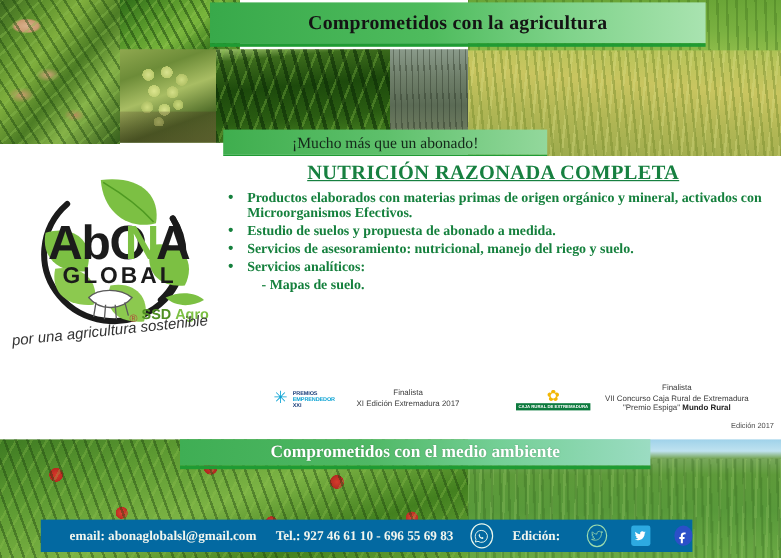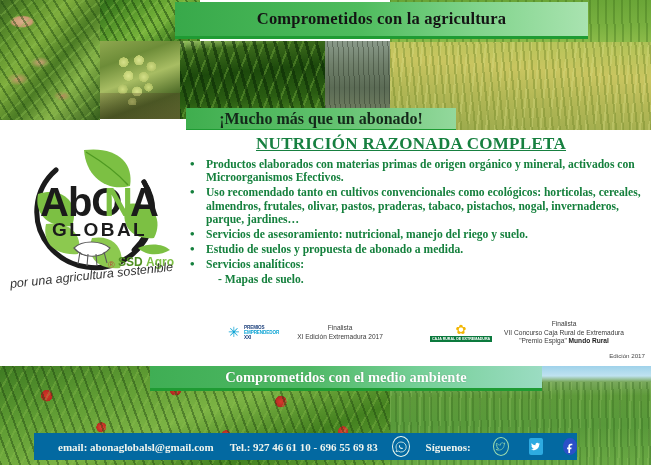--- a/index.html
+++ b/index.html
@@ -149,22 +149,22 @@
     left: 186px; top: 108px;
     width: 270px; height: 21px;
     background: linear-gradient(90deg,#3fae4e 0%,#5ec06b 50%,#93d89c 100%);
     border-bottom: 3px solid #1f9b33;
     display: flex;
     align-items: center;
     justify-content: center;
   }
   .banner-sub-text {
     font-family: "Liberation Serif", serif;
-    font-weight: bold;
-    font-size: 16px;
+    font-weight: normal;
+    font-size: 13px;
     color: #14281a;
     white-space: nowrap;
   }
 
   
   .body-area {
     position: absolute;
     left: 0; top: 130px;
     width: 651px; height: 230px;
     background: #ffffff;
@@ -514,23 +514,22 @@
       <text x="96" y="124" font-family="Liberation Sans, sans-serif" font-size="12" font-weight="bold" fill="#4f8f22">SSD</text>
       <text x="124" y="124" font-family="Liberation Sans, sans-serif" font-size="12" font-weight="bold" fill="#7cc043">Agro</text>
     </svg>
     <div class="tagline">por una agricultura sostenible</div>
   </div>
 
   <div class="content">
     <h1>NUTRICIÓN RAZONADA COMPLETA</h1>
     <ul class="bullets">
       <li>Productos elaborados con materias primas de origen orgánico y mineral, activados con Microorganismos Efectivos.</li>
-      <li>Uso recomendado tanto en cultivos convencionales como ecológicos: horticolas, cereales, almendros, frutales, olivar, pastos, praderas, tabaco, pistachos, nogal, invernaderos, parque, jardines…</li>
+      <li>Estudio de suelos y propuesta de abonado a medida.</li>
       <li>Servicios de asesoramiento: nutricional, manejo del riego y suelo.</li>
-      <li>Estudio de suelos y propuesta de abonado a medida.</li>
       <li>Servicios analíticos:</li>
       <li class="nb">
         <span class="sub-line">- Mapas de suelo.</span>
       </li>
     </ul>
   </div>
 </div>
 
 <div class="certs">
 
@@ -578,21 +577,21 @@
   <span class="contact-text footer-email">email: abonaglobalsl@gmail.com</span>
   <span class="contact-text footer-tel">Tel.: 927 46 61 10  -  696 55 69 83</span>
 
   <span class="wa-icon">
     <svg width="12" height="12" viewBox="0 0 24 24" aria-hidden="true">
       <path d="M12 2a10 10 0 0 0-8.6 15l-1.2 4.4 4.5-1.2A10 10 0 1 0 12 2z" fill="none" stroke="#eaf8ee" stroke-width="1.6"></path>
       <path d="M8.6 7.8c.3-.1.7 0 .9.4l.8 1.5c.1.3 0 .6-.2.8l-.5.5c.6 1.3 1.6 2.3 2.9 2.9l.5-.5c.2-.2.5-.3.8-.2l1.5.8c.4.2.5.6.4.9-.3.9-1.2 1.5-2.1 1.3-2.9-.5-5.3-2.9-5.8-5.8-.2-.9.4-1.8 1.3-2.1z" fill="#eaf8ee"></path>
     </svg>
   </span>
 
-  <span class="follow-label">Síguenos:</span>
+  <span class="follow-label">Edición:</span>
 
   <span class="soc soc-tw-outline">
     <svg width="11" height="11" viewBox="0 0 24 24" aria-hidden="true">
       <path d="M22 5.9c-.7.3-1.5.5-2.3.6.8-.5 1.5-1.3 1.8-2.3-.8.5-1.6.8-2.6 1A4.1 4.1 0 0 0 11.9 9c-3.4-.2-6.4-1.8-8.4-4.3-.4.6-.6 1.3-.6 2.1 0 1.4.7 2.7 1.8 3.4-.6 0-1.3-.2-1.8-.5 0 2 1.4 3.7 3.3 4.1-.4.1-.8.2-1.2.2-.3 0-.6 0-.8-.1.6 1.7 2.1 2.9 4 2.9a8.3 8.3 0 0 1-6.1 1.7A11.6 11.6 0 0 0 8.4 20c7.5 0 11.6-6.2 11.6-11.6v-.5c.8-.6 1.5-1.3 2-2z" fill="none" stroke="#9ddcae" stroke-width="1.4"></path>
     </svg>
   </span>
 
   <span class="soc soc-tw-square">
     <svg width="11" height="11" viewBox="0 0 24 24" aria-hidden="true">
       <path d="M22 5.9c-.7.3-1.5.5-2.3.6.8-.5 1.5-1.3 1.8-2.3-.8.5-1.6.8-2.6 1A4.1 4.1 0 0 0 11.9 9c-3.4-.2-6.4-1.8-8.4-4.3-.4.6-.6 1.3-.6 2.1 0 1.4.7 2.7 1.8 3.4-.6 0-1.3-.2-1.8-.5 0 2 1.4 3.7 3.3 4.1-.4.1-.8.2-1.2.2-.3 0-.6 0-.8-.1.6 1.7 2.1 2.9 4 2.9a8.3 8.3 0 0 1-6.1 1.7A11.6 11.6 0 0 0 8.4 20c7.5 0 11.6-6.2 11.6-11.6v-.5c.8-.6 1.5-1.3 2-2z" fill="#ffffff"></path>

